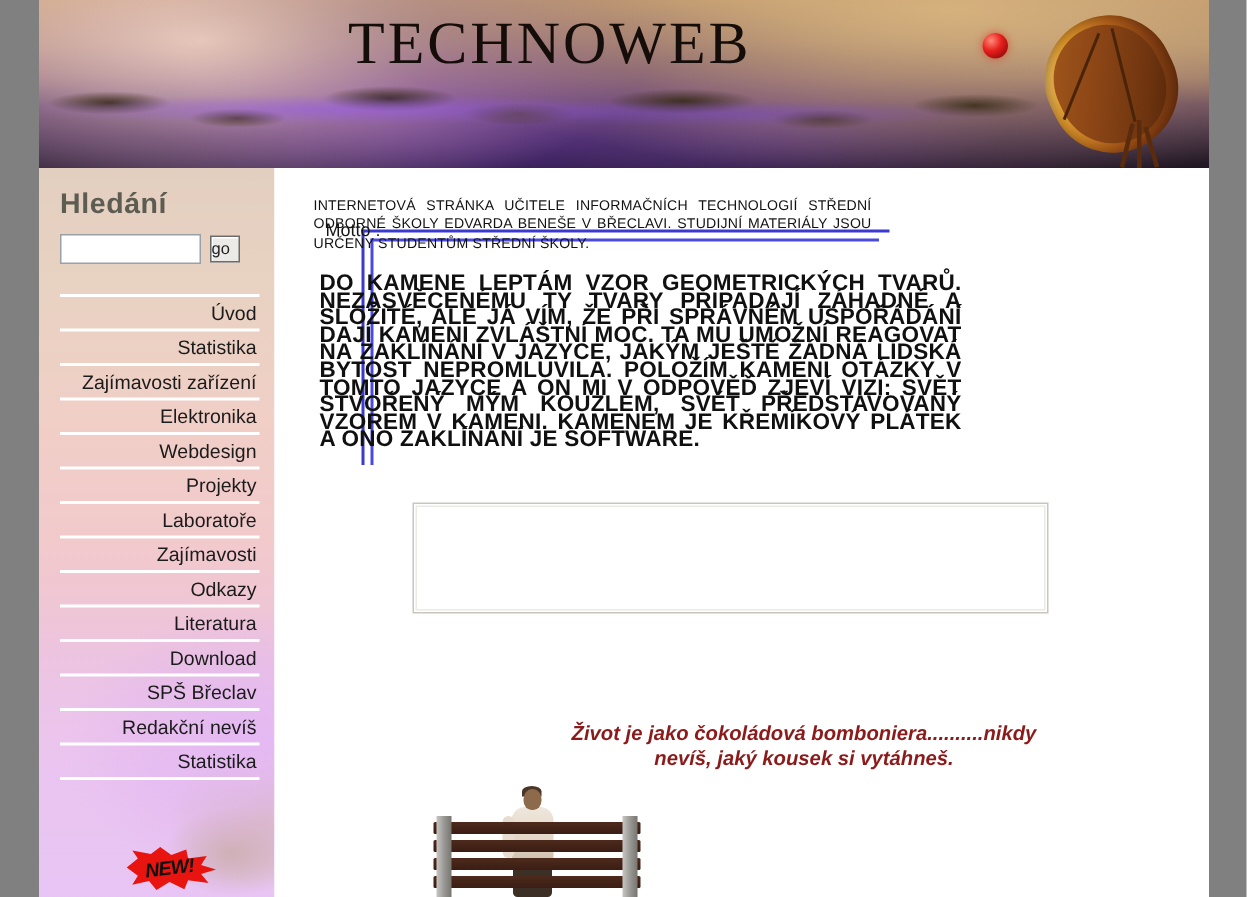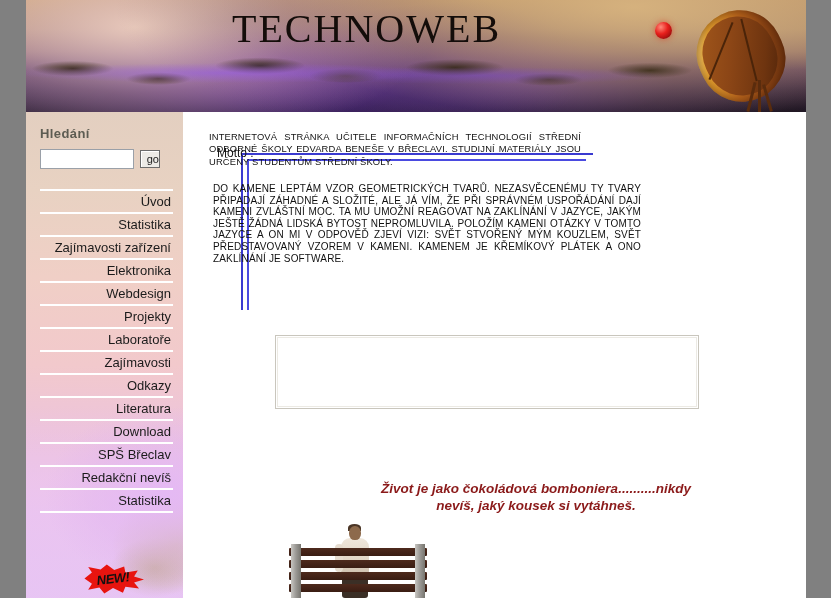--- a/index.html
+++ b/index.html
@@ -166,21 +166,21 @@
       radial-gradient(ellipse 90px 70px at 96% 72%, rgba(200,178,140,0.55) 0%, rgba(200,178,140,0) 72%),
       radial-gradient(ellipse 60px 40px at 82% 84%, rgba(176,152,112,0.5) 0%, rgba(176,152,112,0) 74%),
       linear-gradient(to bottom, rgba(240,200,232,0) 0%, rgba(238,198,240,0.5) 40%, rgba(232,196,244,0.75) 100%);
     pointer-events: none;
   }
   .sidebar-inner {
     position: relative;
     padding: 14px 10px 0 14px;
   }
   .search-title {
-    font-size: 13px;
+    font-size: 19px;
     font-weight: bold;
     color: #5d5c52;
     margin-bottom: 8px;
     letter-spacing: 0.4px;
   }
   .search-row {
     display: flex;
     align-items: center;
     gap: 6px;
   }
@@ -193,21 +193,21 @@
     font-size: 11px;
     padding: 1px 2px;
     box-sizing: content-box;
   }
   .go-btn {
     width: 20px;
     height: 18px;
     font-family: "Liberation Sans", sans-serif;
     font-size: 11px;
     line-height: 16px;
-    text-align: right;
+    text-align: left;
     color: #222;
     background: #eceae6;
     border: 1px solid #6b6b6b;
     box-shadow: inset 1px 1px 0 #ffffff;
     cursor: pointer;
     padding: 0;
   }
 
   .menu {
     position: relative;
@@ -302,25 +302,26 @@
     left: 34px;
     top: 34px;
     font-size: 12px;
     color: #161616;
   }
   .motto-text {
     position: absolute;
     left: 30px;
     top: 71px;
     width: 428px;
-    font-size: 10px;
+    font-size: 15px;
     line-height: 11.6px;
     color: #101010;
     text-align: justify;
     letter-spacing: 0.15px;
+    font-weight: bold;
   }
   .motto-author {
     position: absolute;
     left: 0;
     top: 284px;
     width: 460px;
     text-align: right;
     font-size: 9.6px;
     color: #101010;
     letter-spacing: 0.2px;

